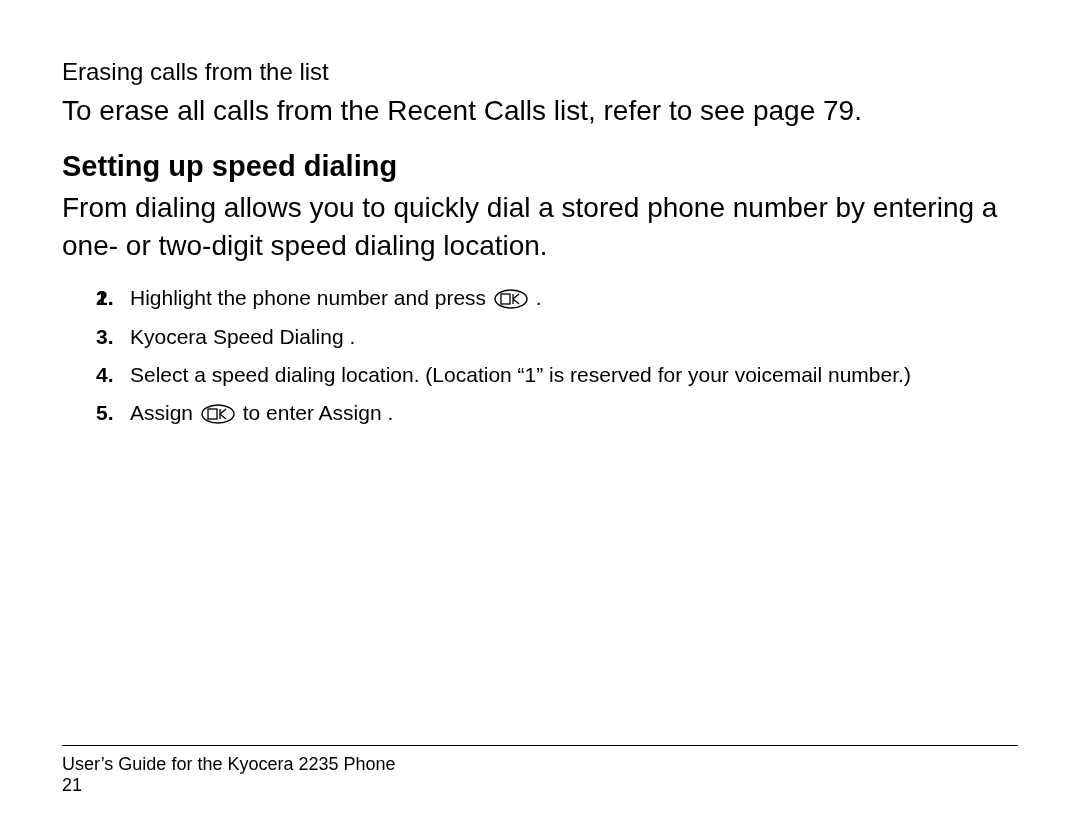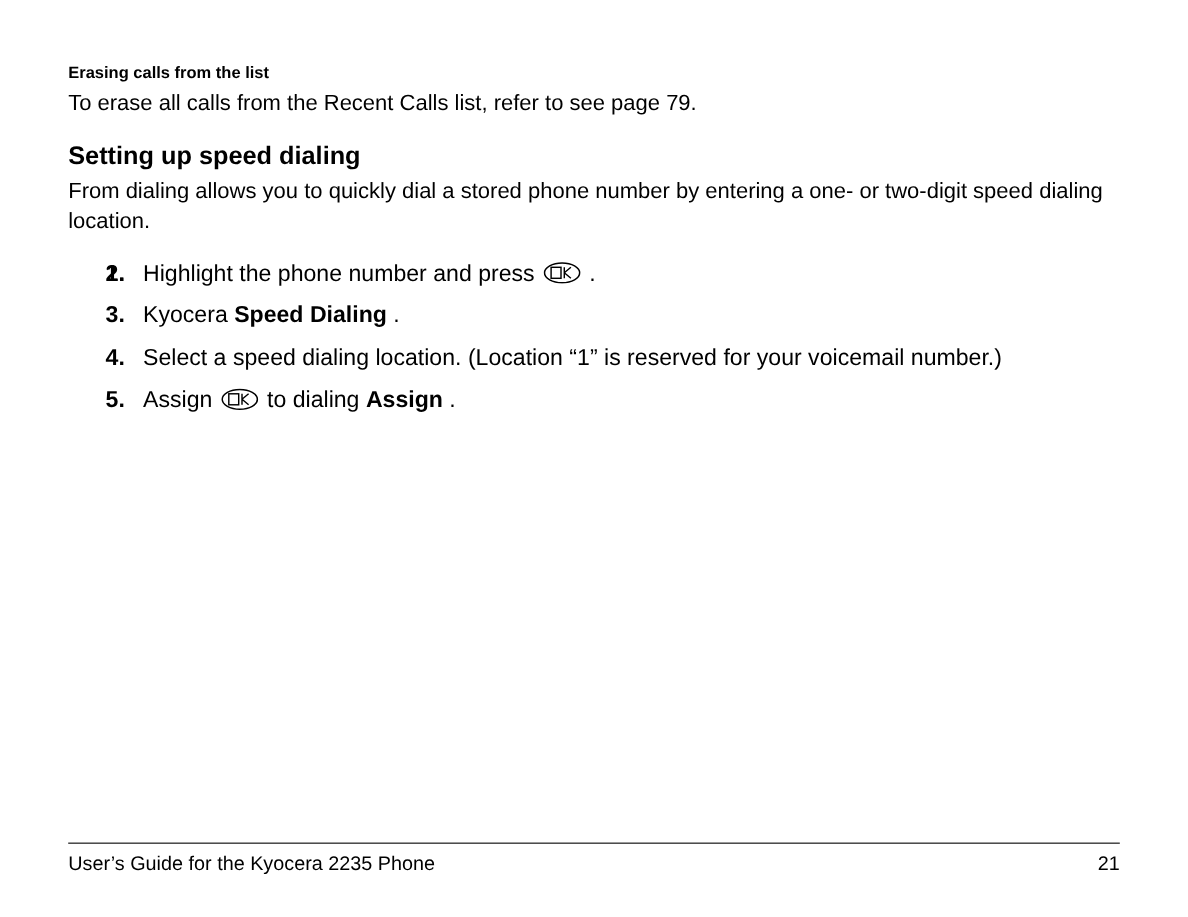--- a/index.html
+++ b/index.html
@@ -13,32 +13,32 @@
       background: #ffffff;
       font-family: Verdana, Geneva, sans-serif;
       color: #000000;
       padding: 58px 62px 38px 62px;
       position: relative;
     }
     .content {
       width: 100%;
     }
     .subheading {
-      font-weight: bold;
-      font-size: 15px;
+      font-weight: normal;
+      font-size: 24px;
       margin-bottom: 6px;
     }
     .body-text {
-      font-size: 20px;
+      font-size: 28px;
       line-height: 1.35;
       margin-bottom: 20px;
     }
     .section-heading {
       font-weight: bold;
-      font-size: 23px;
+      font-size: 29px;
       margin-top: 12px;
       margin-bottom: 6px;
     }
     ol.steps {
       list-style: none;
       margin-left: 34px;
       margin-top: 4px;
       margin-bottom: 18px;
     }
     ol.steps li {
@@ -47,21 +47,21 @@
       margin-bottom: 10px;
       position: relative;
       padding-left: 34px;
     }
     ol.steps li .num {
       position: absolute;
       left: 0;
       font-weight: bold;
     }
     .bold {
-      font-weight: bold;
+      font-weight: normal;
     }
     .ok-icon {
       display: inline-block;
       vertical-align: middle;
       margin: 0 2px;
       position: relative;
       top: -1px;
     }
     .ok-icon svg {
       display: block;
@@ -80,20 +80,21 @@
       right: 62px;
     }
     .footer-line {
       border-top: 1px solid #000;
       margin-bottom: 8px;
     }
     .footer-row {
       display: flex;
       justify-content: space-between;
       font-size: 18px;
+      flex-direction: column;
     }
   </style>
 </head>
 <body>
 
 <div class="content">
 
   <div class="subheading">Erasing calls from the list</div>
   <div class="body-text">To erase all calls from the Recent Calls list, refer to see page 79.</div>
 
@@ -129,21 +130,21 @@
     <li>
       <span class="num">5.</span>
       <span>Assign </span>
       <span class="ok-icon">
         <svg width="34" height="20" viewBox="0 0 34 20">
           <ellipse cx="17" cy="10" rx="16" ry="9" fill="none" stroke="#000" stroke-width="1.4"></ellipse>
           <rect x="7" y="5" width="9" height="10" fill="none" stroke="#000" stroke-width="1.3"></rect>
           <path d="M 19 5 L 19 15 M 19 10 L 25 5 M 19 10 L 25 15" fill="none" stroke="#000" stroke-width="1.3"></path>
         </svg>
       </span>
-      <span> to dialing </span>
+      <span> to enter </span>
       <span class="bold">Assign</span>
       <span>.</span>
     </li>
   </ol>
 
 
 </div>
 
 <div class="footer">
   <div class="footer-line"></div>

